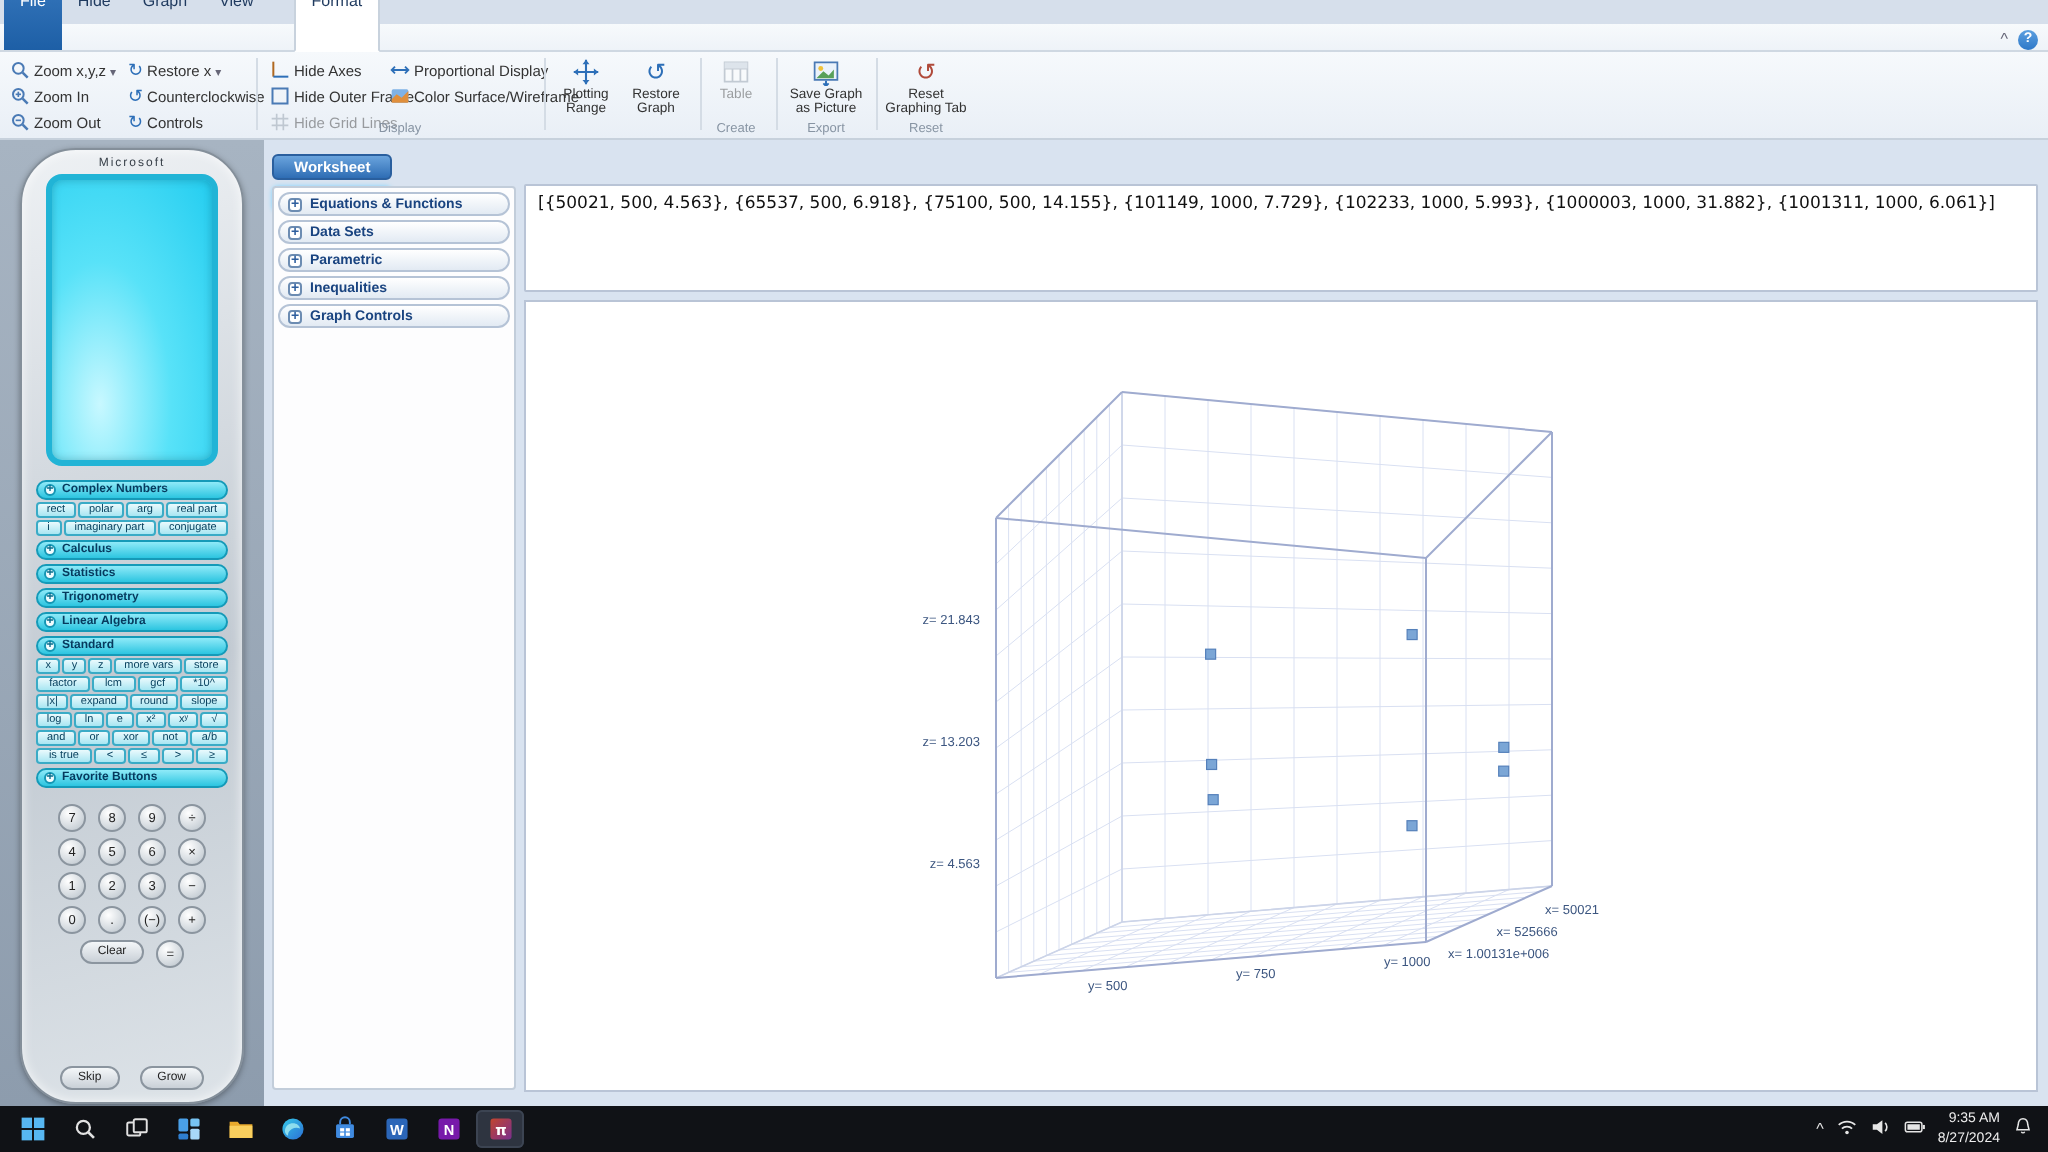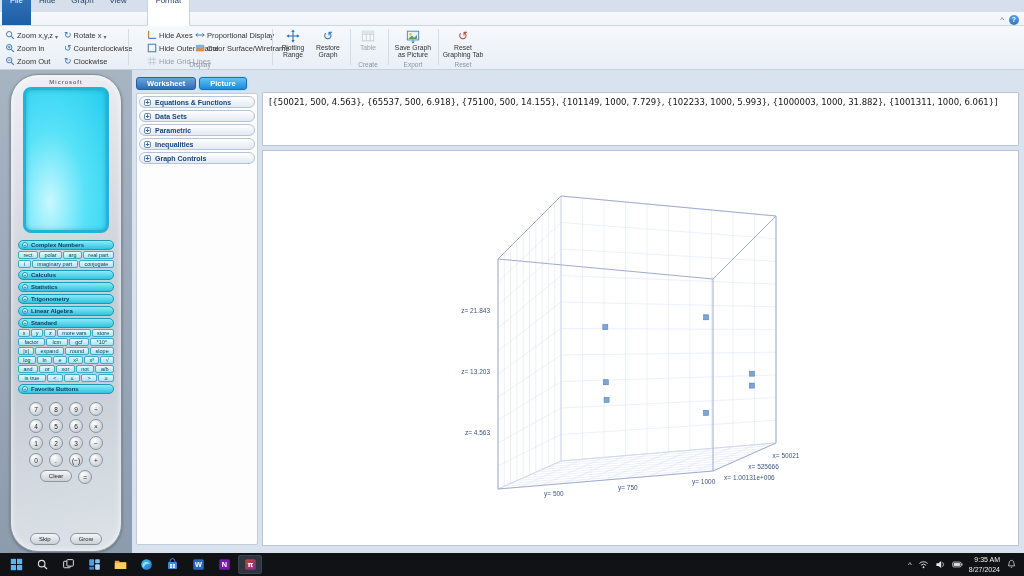--- a/index.html
+++ b/index.html
@@ -72,21 +72,21 @@
   #keypad { margin-top:8px; display:flex; flex-direction:column; gap:3px; align-items:center; }
   .krow { display:flex; gap:6px; justify-content:center; }
   .kkey { width:14px; height:14px; border-radius:50%;
     background:radial-gradient(circle at 35% 30%,#ffffff,#cdd4da 70%,#b6bec6); border:1px solid #8b959f;
     font-size:6.5px; color:#222; display:flex; align-items:center; justify-content:center; }
   .kpill { height:12px; border-radius:6px; background:linear-gradient(#f4f7f9,#c9d0d7); border:1px solid #8b959f;
     font-size:6px; color:#222; padding:0 8px; display:flex; align-items:center; }
   #calcbottom { margin-top:auto; margin-bottom:2px; display:flex; gap:10px; }
 
   
-  #wsTabs { position:absolute; left:136px; top:77px; display:flex; gap:3px; }
+  #wsTabs { position:absolute; left:136px; top:77px; display:flex; gap:3px;flex-direction:column; }
   .wtab { height:13px; border-radius:3px; padding:0 10px; font-size:7.5px; font-weight:bold; color:#fff;
     line-height:12px; background:linear-gradient(#6aa4dd,#2e6db4); border:1px solid #2a5f9e; }
   .wtab.active { background:linear-gradient(#5fc4f4,#1e8ad8); border:1px solid #1570b4; box-shadow:0 0 2px #7fd4ff; }
   #accordion { position:absolute; left:136px; top:93px; width:122px; height:452px; background:#fdfdfe;
     border:1px solid #c2cdda; border-radius:2px; padding:2px; }
   .pitem { height:12px; margin-bottom:2px; border-radius:6px; background:linear-gradient(#ffffff,#e2eaf3);
     border:1px solid #b5c3d6; display:flex; align-items:center; font-size:7px; font-weight:bold; color:#1a4480;
     padding:0 4px; gap:4px; white-space:nowrap; overflow:hidden; }
   .pplus { width:7px; height:7px; border:1px solid #6c8cb2; border-radius:2px; background:#fff; color:#2f5f9e;
     font-size:7px; line-height:6px; text-align:center; flex:none; }
@@ -157,37 +157,37 @@
               <line x1="3.4" y1="5" x2="6.6" y2="5" stroke="#4a7ab5" stroke-width="1"></line>
             </svg>
         </span>
         <span>Zoom Out</span>
       </div>
     </div>
 
     <div class="rcol" style="left:62px">
       <div class="rbtn">
         <span class="g">↻</span>
-        <span>Rotate</span>
+        <span>Restore</span>
         <span>x</span>
         <span class="dd">▾</span>
       </div>
       <div class="rbtn">
         <span class="g">↺</span>
         <span>Counterclockwise</span>
       </div>
       <div class="rbtn">
         <span class="g">↻</span>
-        <span>Clockwise</span>
+        <span>Controls</span>
       </div>
     </div>
 
     <div class="rsep" style="left:128px"></div>
 
-    <div class="rcol" style="left:144px">
+    <div class="rcol" style="left:132px">
       <div class="rbtn">
         <span class="ric">
           <svg viewBox="0 0 12 12" width="10" height="10">
               <line x1="2" y1="1" x2="2" y2="10" stroke="#b06820" stroke-width="1.2"></line>
               <line x1="2" y1="10" x2="11" y2="10" stroke="#2d6fb8" stroke-width="1.2"></line>
             </svg>
         </span>
         <span>Hide Axes</span>
       </div>
       <div class="rbtn">

